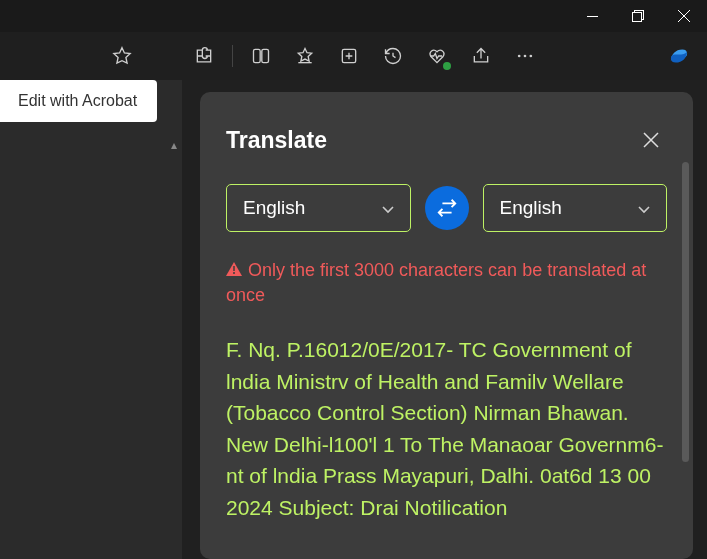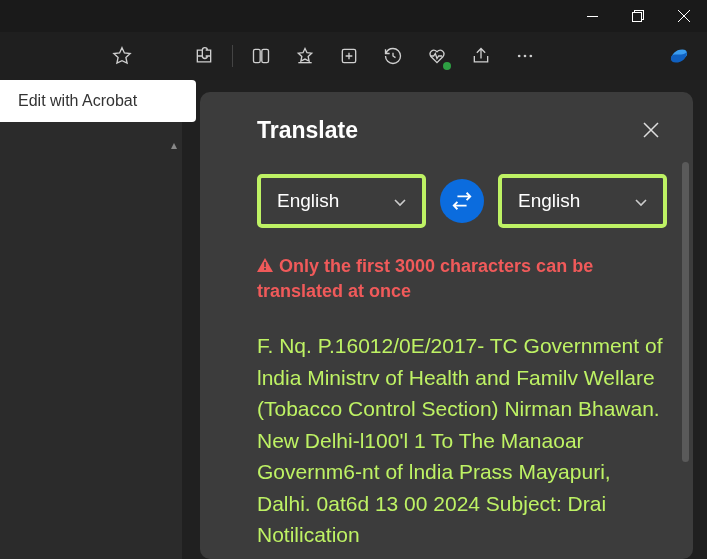--- a/index.html
+++ b/index.html
@@ -10,35 +10,35 @@
 
     .toolbar { display: flex; align-items: center; height: 48px; gap: 4px; padding: 0 12px; background: #1f1f1f; }
     .tb-icon { width: 40px; height: 40px; display: flex; align-items: center; justify-content: center; color: #cfcfcf; border-radius: 4px; }
     .tb-sep { width: 1px; height: 22px; background: #444; margin: 0 4px; }
     .tb-spacer-lead { width: 86px; }
     .copilot { margin-left: auto; width: 32px; height: 32px; display:flex;align-items:center;justify-content:center; }
 
     .content-area { display: flex; height: calc(559px - 32px - 48px); }
     
     .left-panel { width: 182px; background: #2b2b2b; position: relative; }
-    .acrobat-btn { background: #fff; color: #333; padding: 12px 18px; font-size: 16px; border-bottom-right-radius: 4px; border-top-right-radius: 4px; width: 196px; }
+    .acrobat-btn { background: #fff; color: #333; padding: 12px 18px; font-size: 16px; border-bottom-right-radius: 4px; border-top-right-radius: 4px; width: 157px; }
     .v-scroll { position: absolute; right: 0; top: 58px; width: 16px; display:flex; flex-direction:column; align-items:center; }
     .scroll-arrow { color: #888; font-size: 12px; }
 
     .translate-panel { flex: 1; margin: 12px 14px 0 18px; background: #3c3c3c; border-radius: 10px; padding: 0; position: relative; overflow: hidden; }
-    .tp-inner { padding: 22px 26px 0 26px; height: 100%; overflow-y: auto; margin-left: 31px; }
+    .tp-inner { padding: 32px 26px 0 26px; height: 100%; overflow-y: auto; }
     .tp-header { display: flex; align-items: center; justify-content: space-between; margin-bottom: 28px; }
     .tp-title { font-size: 23px; font-weight: 600; color: #fff; }
     .tp-close { width: 32px; height: 32px; display:flex;align-items:center;justify-content:center;color:#ddd; }
 
     .lang-row { display: flex; align-items: center; gap: 14px; margin-bottom: 26px; }
-    .lang-select { flex:1; border: 4px solid #bef264; border-radius: 5px; padding: 12px 16px; display:flex; align-items:center; justify-content: space-between; color: #fff; font-size: 19px; background: transparent; }
+    .lang-select { flex:1; border: 1px solid #bef264; border-radius: 5px; padding: 12px 16px; display:flex; align-items:center; justify-content: space-between; color: #fff; font-size: 19px; background: transparent; }
     .swap-btn { width: 44px; height: 44px; border-radius: 50%; background: #0b6cde; display:flex;align-items:center;justify-content:center;color:#fff; }
 
-    .warning { color: #f05a5a; font-size: 18px; margin-bottom: 26px; line-height: 1.4; font-weight: bold; }
+    .warning { color: #f05a5a; font-size: 18px; margin-bottom: 26px; line-height: 1.4; }
     .warn-icon { display:inline-block; margin-right: 6px; }
 
     .doc-text { color: #bef264; font-size: 21px; line-height: 1.5; }
     .panel-scrollbar { position:absolute; right:4px; top:70px; width:7px; height:300px; background:#5a5a5a; border-radius:4px; }
   </style>
 </head>
 <body>
 
 <div class="window-controls">
   <div class="win-btn">

